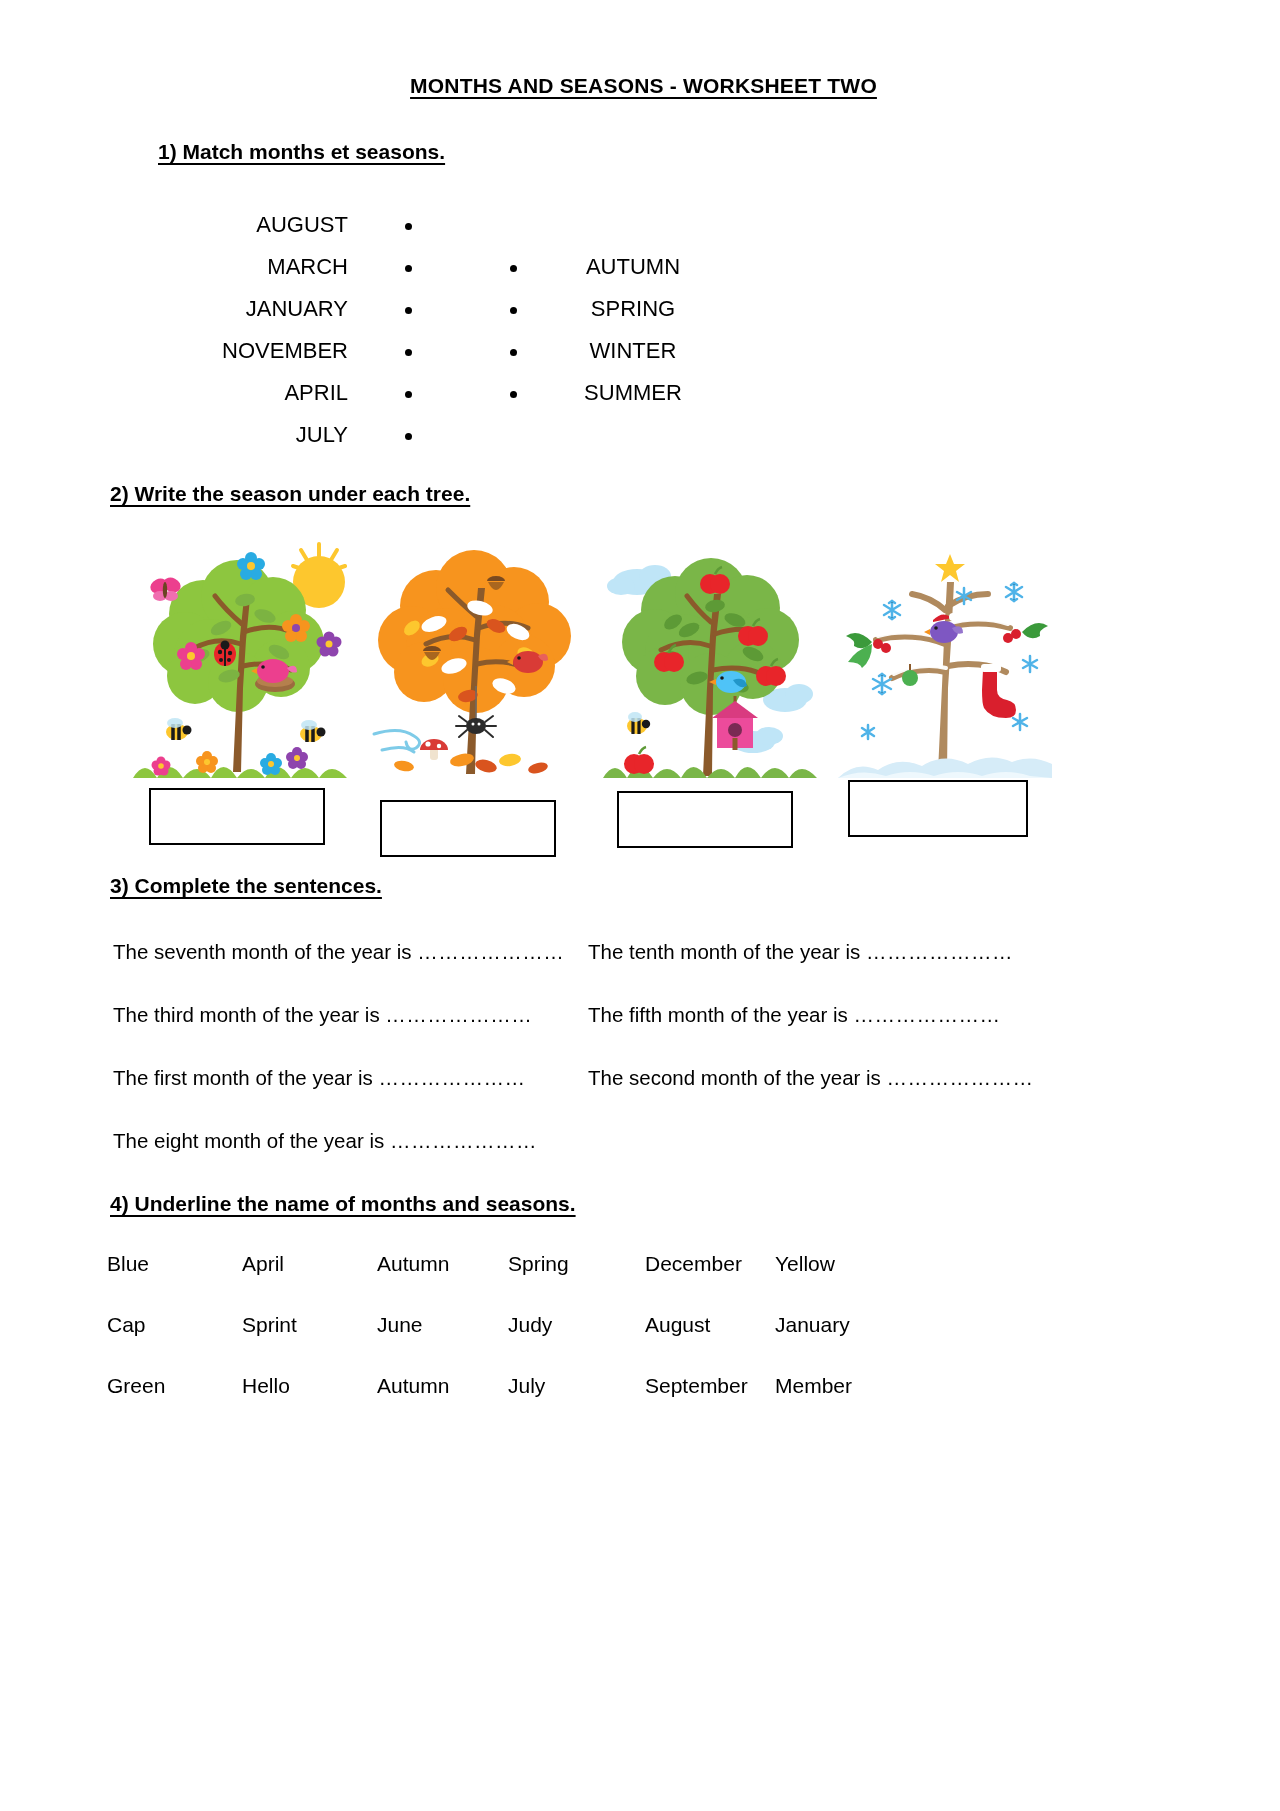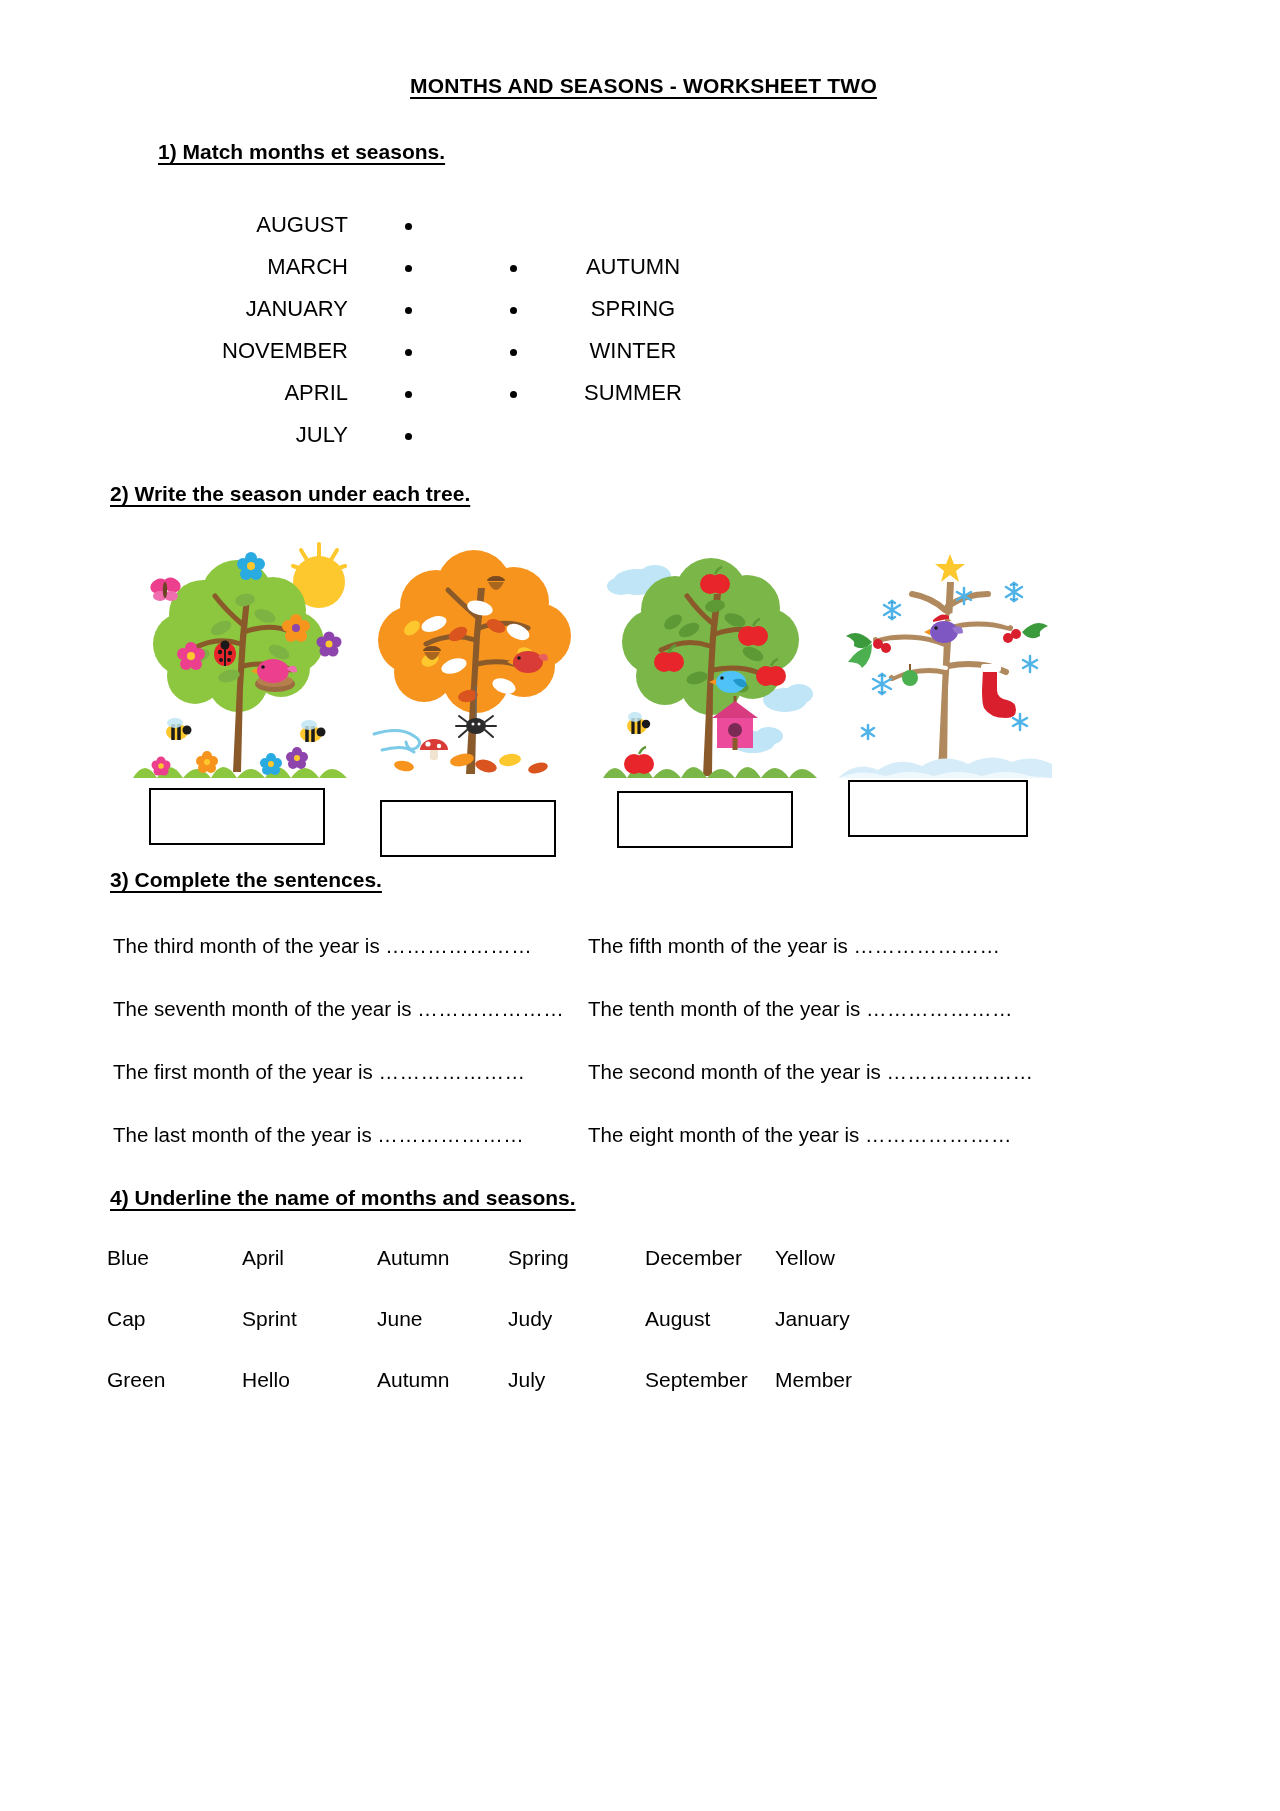--- a/index.html
+++ b/index.html
@@ -98,21 +98,21 @@
     height: 57px;
     border: 2px solid #000;
     background: #fff;
   }
   #ans-1 { left: 16px;  top: 10px; }
   #ans-2 { left: 247px; top: 22px; }
   #ans-3 { left: 484px; top: 13px; }
   #ans-4 { left: 715px; top: 2px;  width: 180px;}
 
   
-  #ex3-wrap { margin-top: 0; }
+  #ex3-wrap { margin-top: 6px; }
   .sentence-grid {
     margin-left: 113px;
     margin-top: 42px;
     width: 950px;
   }
   .sent-row { display: flex; align-items: baseline; margin-bottom: 39px; }
   .sent-left  { width: 475px; font-size: 20.5px; white-space: nowrap; }
   .sent-right { width: 475px; font-size: 20.5px; white-space: nowrap; }
   .dots-fill { letter-spacing: .5px; }
 
@@ -651,33 +651,32 @@
       <div class="answer-box" id="ans-3"></div>
       <div class="answer-box" id="ans-4"></div>
     </div>
   </div>
 
   <div id="ex3-wrap">
     <div class="section-heading">3) Complete the sentences.</div>
 
     <div class="sentence-grid">
       <div class="sent-row">
+        <div class="sent-left"><span>The seventh month of the year is </span><span class="dots-fill">…………………</span></div>
+        <div class="sent-right"><span>The tenth month of the year is </span><span class="dots-fill">…………………</span></div>
+      </div>
+      <div class="sent-row">
         <div class="sent-left"><span>The third month of the year is </span><span class="dots-fill">…………………</span></div>
         <div class="sent-right"><span>The fifth month of the year is </span><span class="dots-fill">…………………</span></div>
-      </div>
-      <div class="sent-row">
-        <div class="sent-left"><span>The seventh month of the year is </span><span class="dots-fill">…………………</span></div>
-        <div class="sent-right"><span>The tenth month of the year is </span><span class="dots-fill">…………………</span></div>
       </div>
       <div class="sent-row">
         <div class="sent-left"><span>The first month of the year is </span><span class="dots-fill">…………………</span></div>
         <div class="sent-right"><span>The second month of the year is </span><span class="dots-fill">…………………</span></div>
       </div>
       <div class="sent-row">
-        <div class="sent-left"><span>The last month of the year is </span><span class="dots-fill">…………………</span></div>
         <div class="sent-right"><span>The eight month of the year is </span><span class="dots-fill">…………………</span></div>
       </div>
     </div>
   </div>
 
   <div id="ex4-wrap">
     <div class="section-heading">4) Underline the name of months and seasons.</div>
 
     <div class="word-grid">
       <div class="word-cell">Blue</div>

